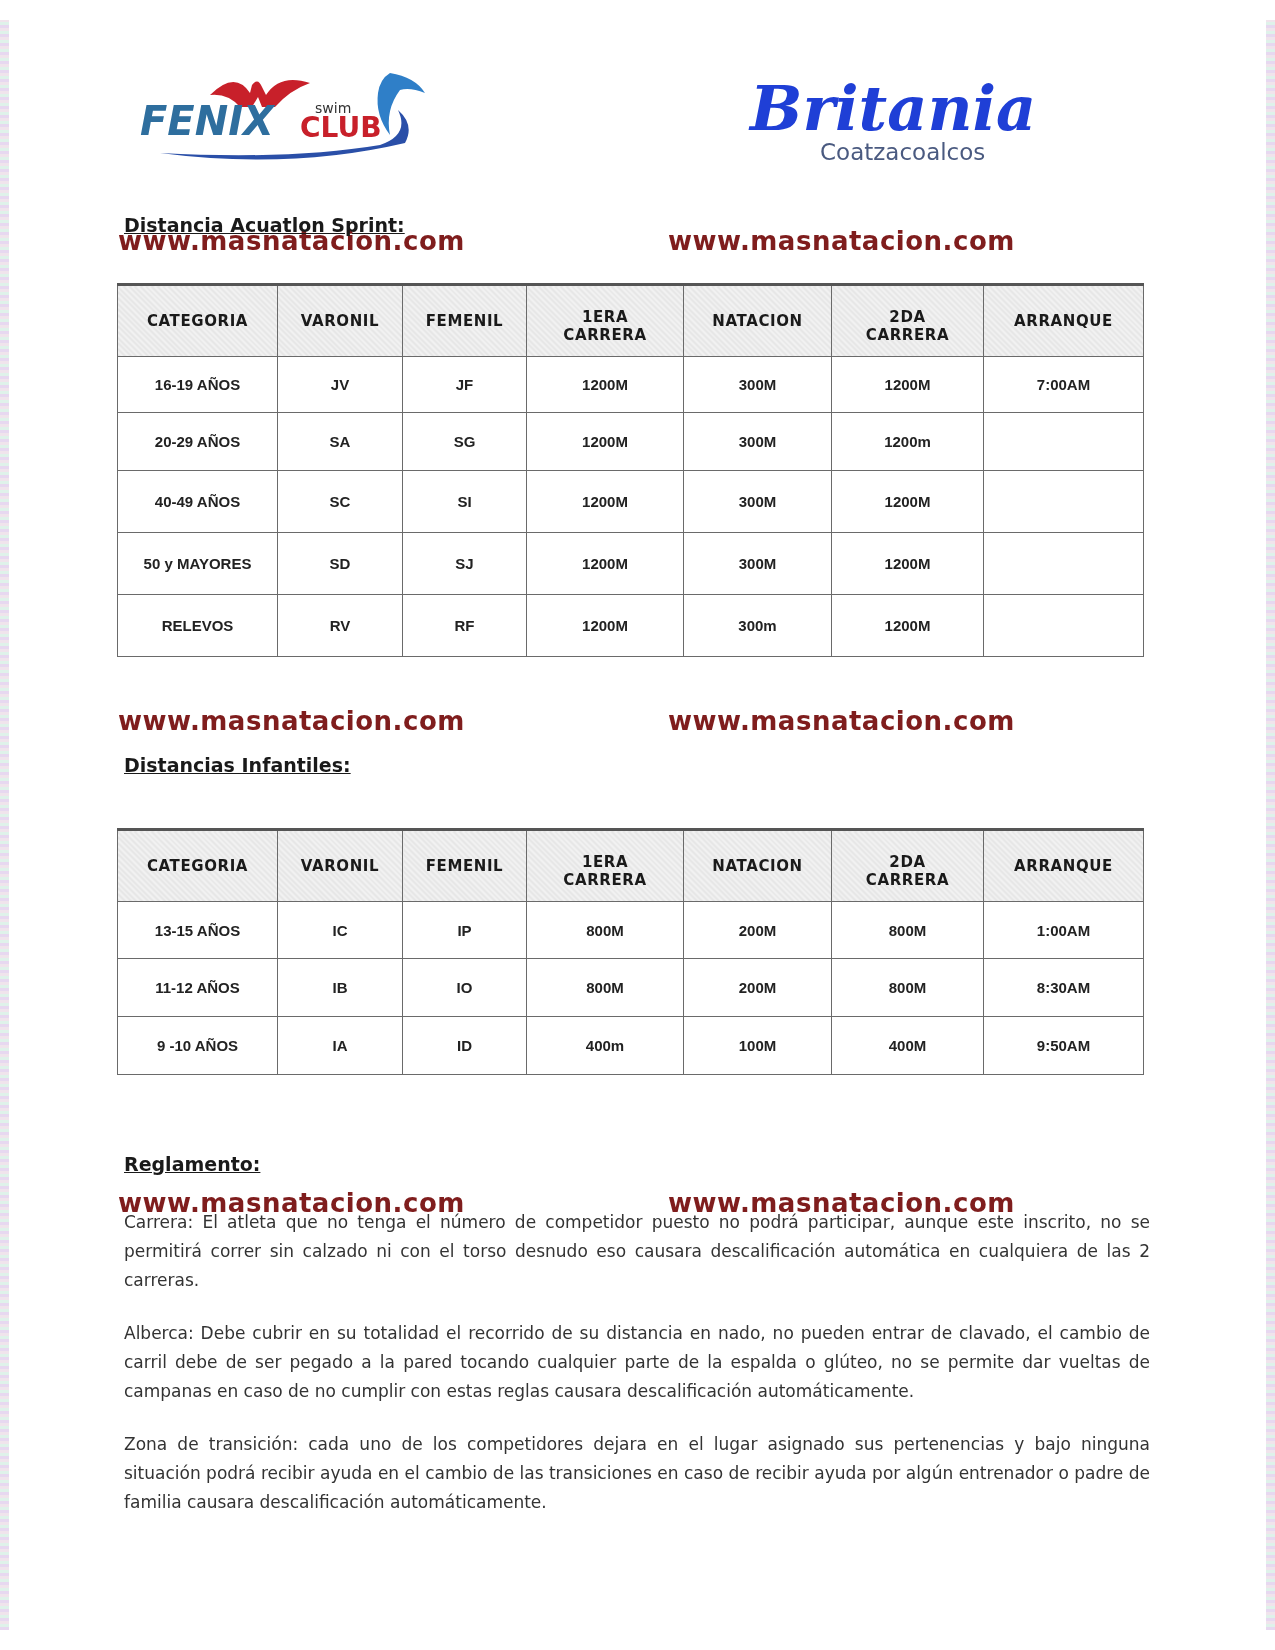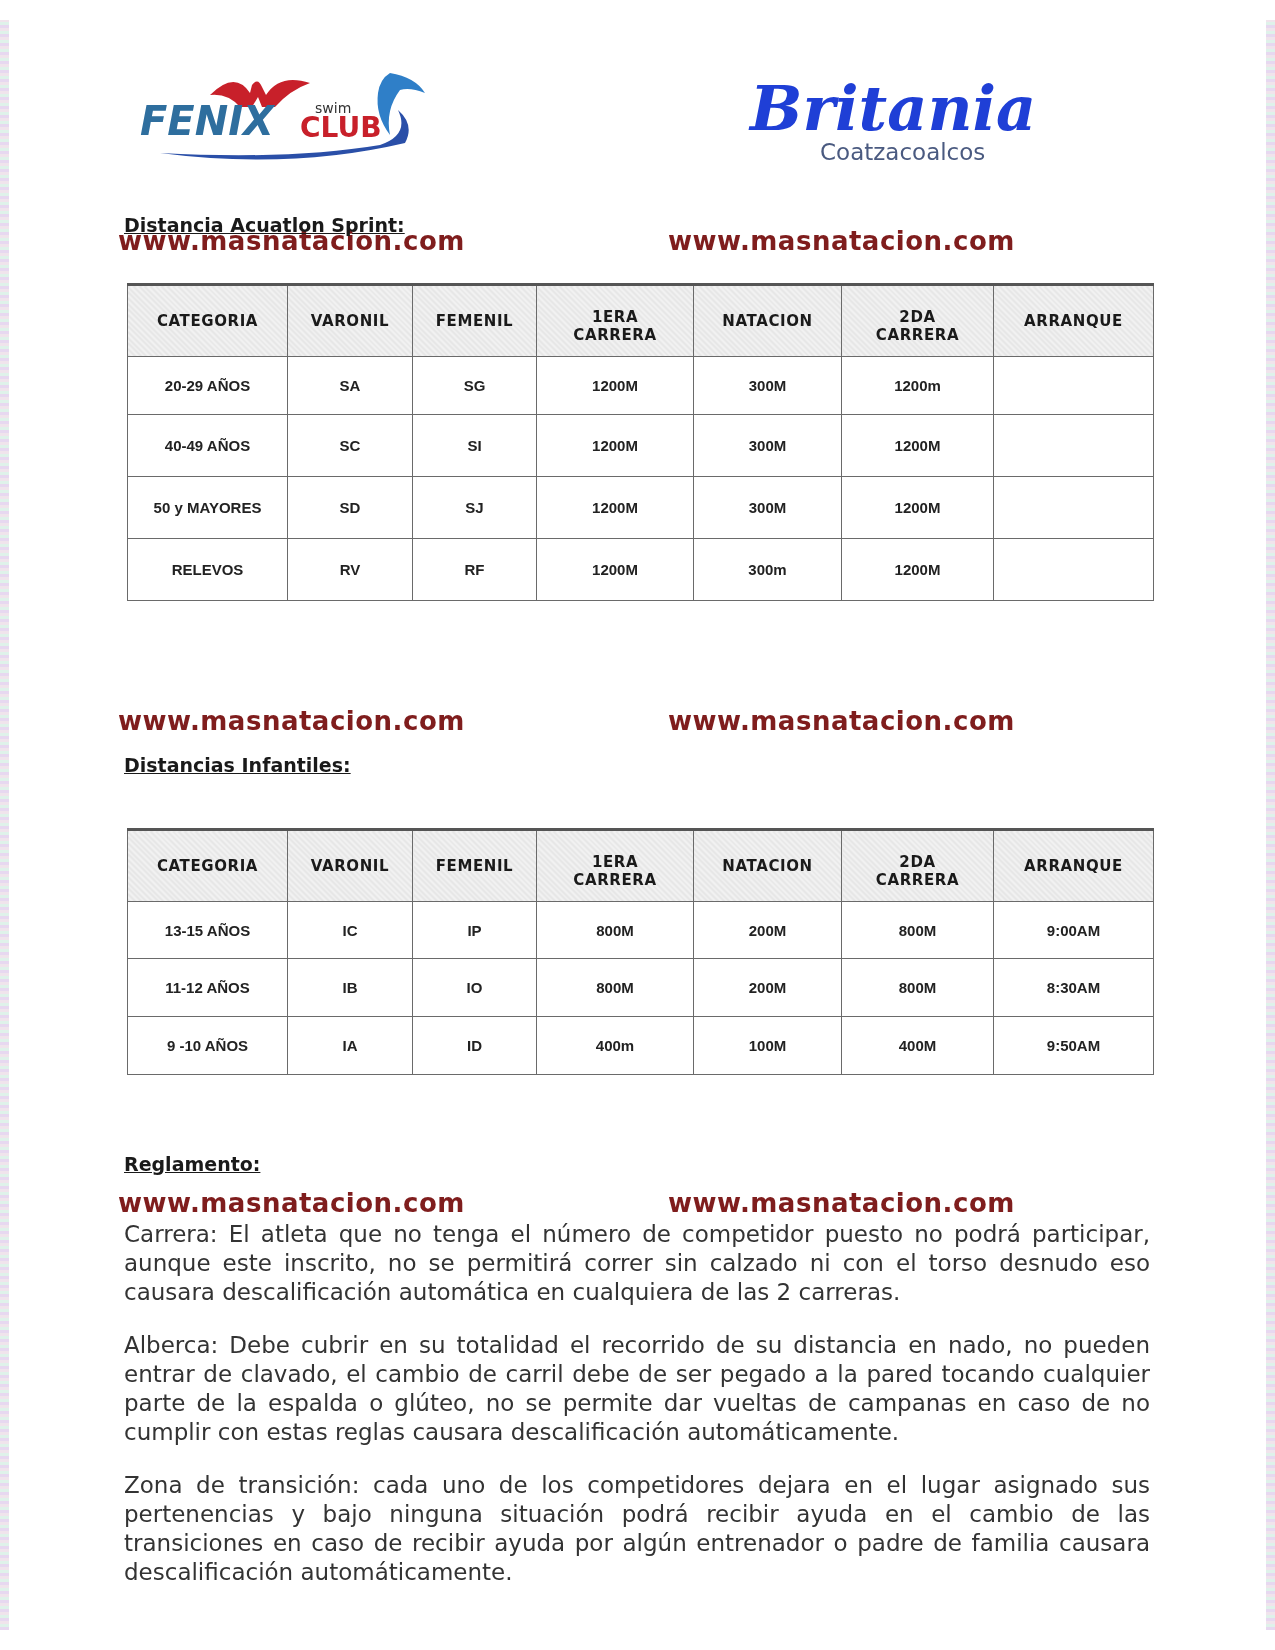--- a/index.html
+++ b/index.html
@@ -14,32 +14,32 @@
 
   .logo-fenix { position:absolute; left:140px; top:65px; width:290px; height:100px; }
   .logo-britania { position:absolute; left:745px; top:60px; width:300px; height:110px; }
 
   .watermark { position:absolute; font-family:"DejaVu Sans", sans-serif; font-weight:bold; font-size:26px;
     color:#7f1d1d; letter-spacing:0.5px; }
 
   .section-title { position:absolute; left:124px; font-family:"DejaVu Sans", sans-serif; font-weight:bold;
     font-size:19px; text-decoration:underline; color:#1a1a1a;text-align:right; }
 
-  table.grid { position:absolute; left:127px; width:1026px; border-collapse:collapse; table-layout:fixed; }
+  table.grid { position:absolute; left:117px; width:1026px; border-collapse:collapse; table-layout:fixed; }
   table.grid th, table.grid td { border:1.5px solid #6a6a6a; text-align:center; vertical-align:middle; }
   table.grid th {
     background: repeating-linear-gradient(45deg,#e6e6e6 0 2px,#f2f2f2 2px 4px);
     font-family:"DejaVu Sans", sans-serif; font-weight:bold; font-size:15px; letter-spacing:0.6px;
     line-height:18px; height:60px; padding:0;
   }
   table.grid td { font-family:"Liberation Sans", sans-serif; font-weight:bold; font-size:15px; color:#222; padding:0; }
   table.grid thead tr { border-top:3px solid #555; }
 
   .rules { position:absolute; left:124px; width:1026px; font-family:"DejaVu Sans", sans-serif;
-    font-size:23px; line-height:29px; color:#333; text-align:justify;margin-top:12px; }
+    font-size:17px; line-height:29px; color:#333; text-align:justify; }
   .rules p { margin:0 0 24px 0; }
 </style>
 </head>
 <body>
 
 <div class="edge left"></div>
 <div class="edge right"></div>
 
 <svg class="logo-fenix" viewBox="0 0 290 100">
   <path d="M70 30 Q95 5 110 28 L112 20 Q118 12 122 22 L126 30 Q140 8 170 18 Q150 25 135 42 L122 42 L118 32 L112 42 L100 42 Q88 28 70 30Z" fill="#c8202a"></path>
@@ -81,20 +81,29 @@
       <th>FEMENIL</th>
       <th style="white-space:pre-line; padding-top:10px;">1ERA
 CARRERA</th>
       <th>NATACION</th>
       <th style="white-space:pre-line; padding-top:10px;">2DA
 CARRERA</th>
       <th>ARRANQUE</th>
     </tr>
   </thead>
   <tbody>
+    <tr style="height:56px">
+      <td>16-19 AÑOS</td>
+      <td>JV</td>
+      <td>JF</td>
+      <td>1200M</td>
+      <td>300M</td>
+      <td>1200M</td>
+      <td>7:00AM</td>
+    </tr>
     <tr style="height:58px">
       <td>20-29 AÑOS</td>
       <td>SA</td>
       <td>SG</td>
       <td>1200M</td>
       <td>300M</td>
       <td>1200m</td>
       <td></td>
     </tr>
     <tr style="height:62px">
@@ -153,21 +162,21 @@
     </tr>
   </thead>
   <tbody>
     <tr style="height:57px">
       <td>13-15 AÑOS</td>
       <td>IC</td>
       <td>IP</td>
       <td>800M</td>
       <td>200M</td>
       <td>800M</td>
-      <td>9:00AM</td>
+      <td>1:00AM</td>
     </tr>
     <tr style="height:58px">
       <td>11-12 AÑOS</td>
       <td>IB</td>
       <td>IO</td>
       <td>800M</td>
       <td>200M</td>
       <td>800M</td>
       <td>8:30AM</td>
     </tr>

